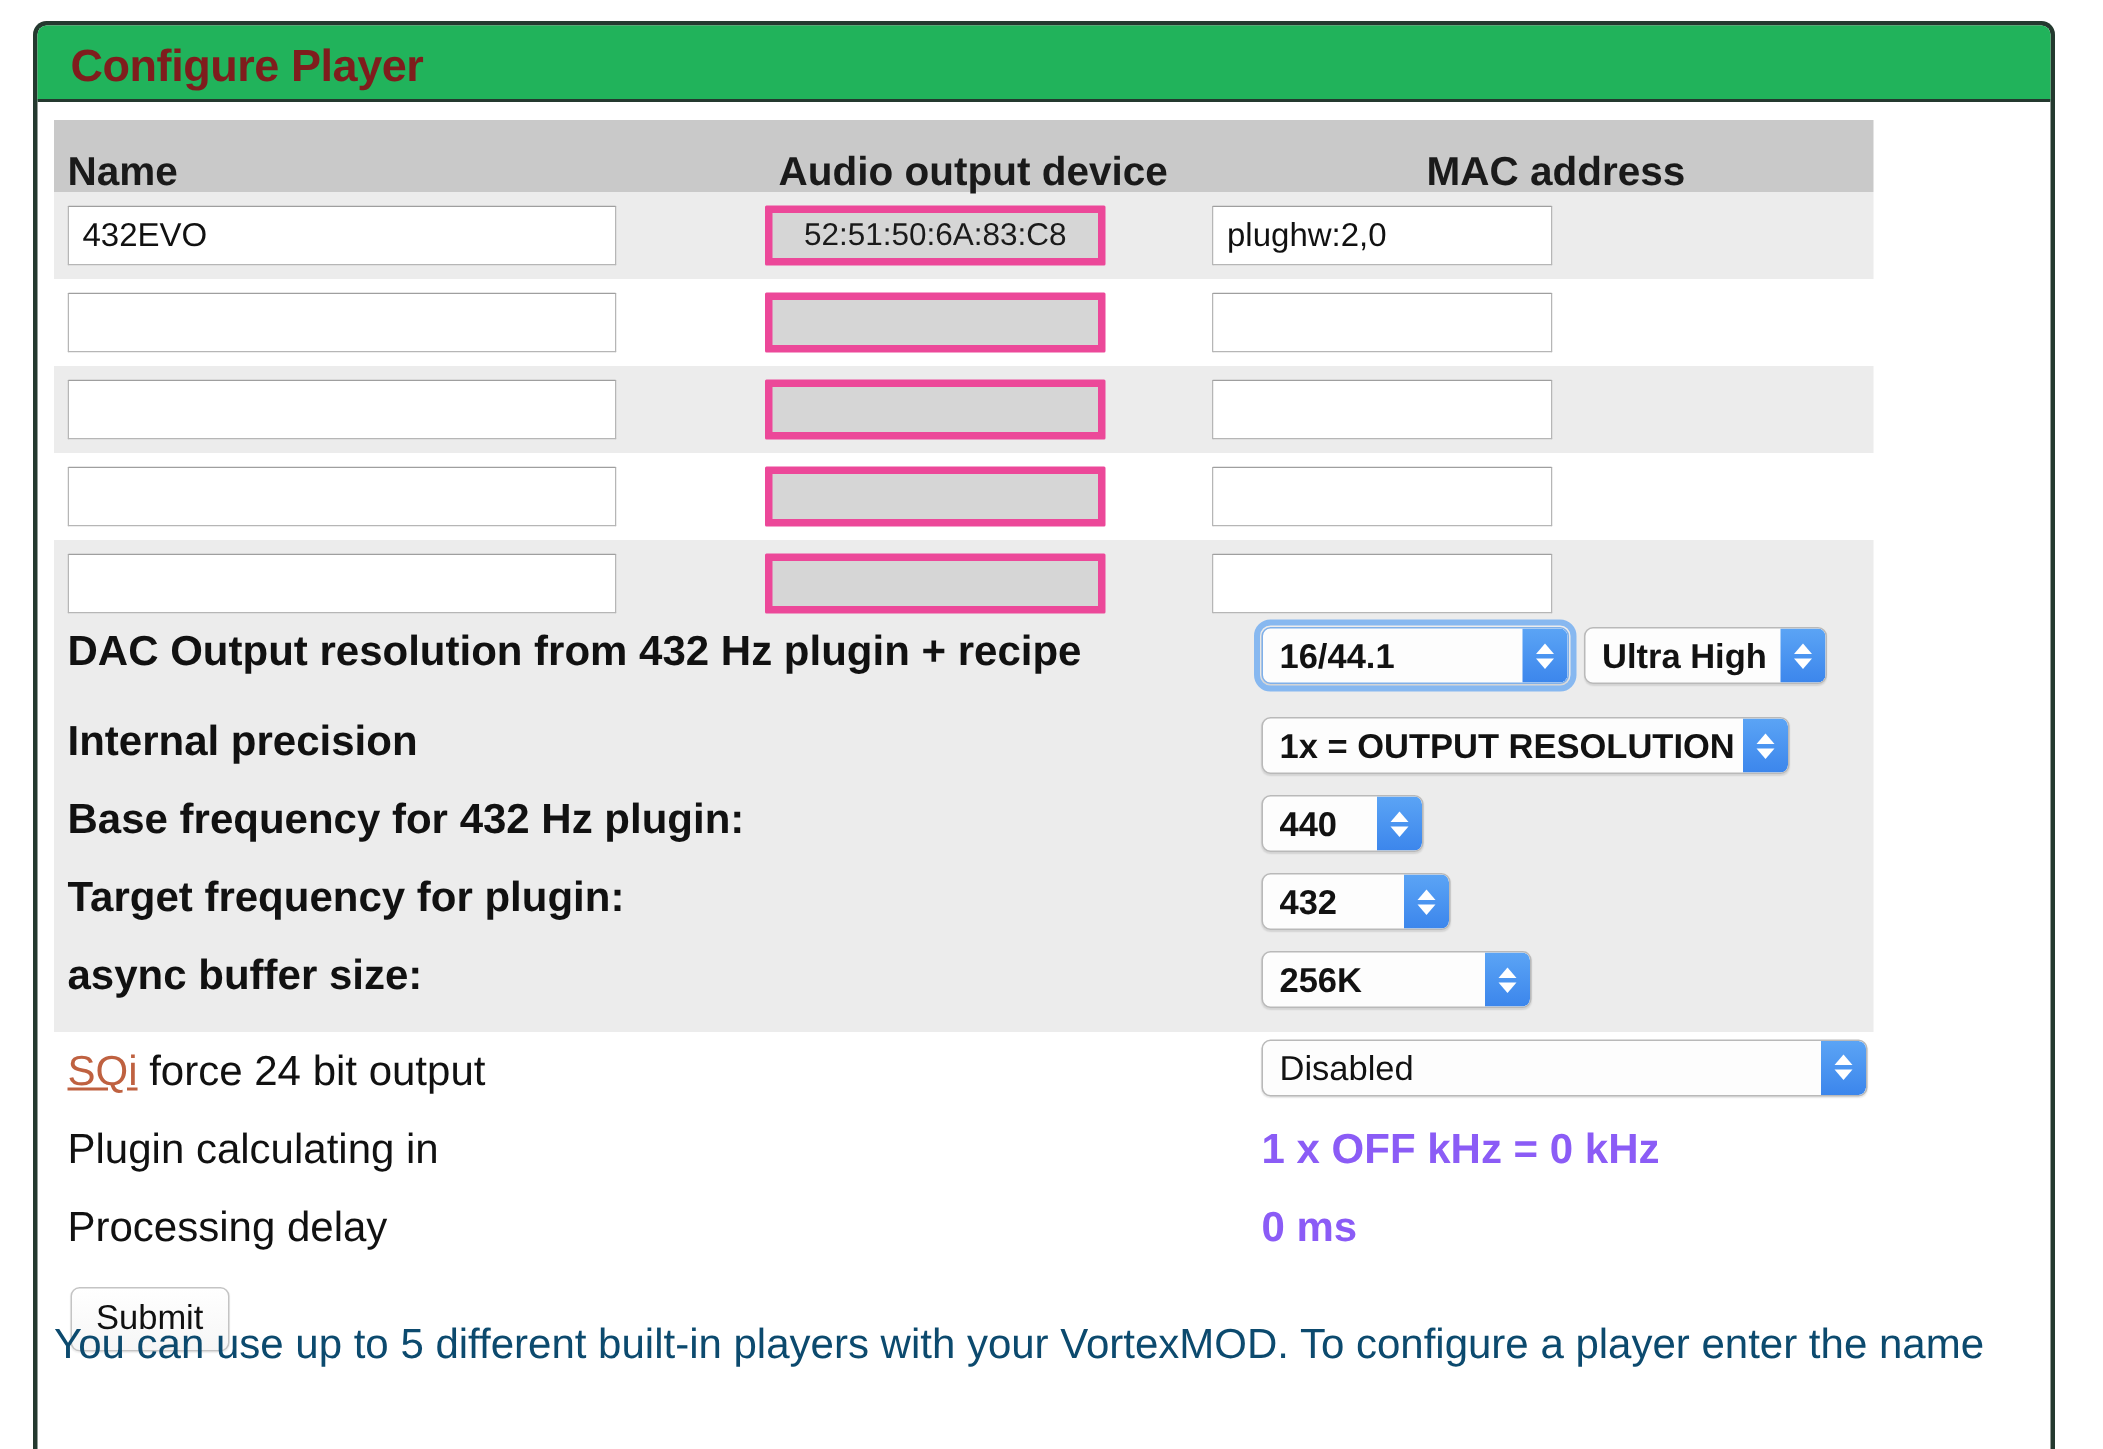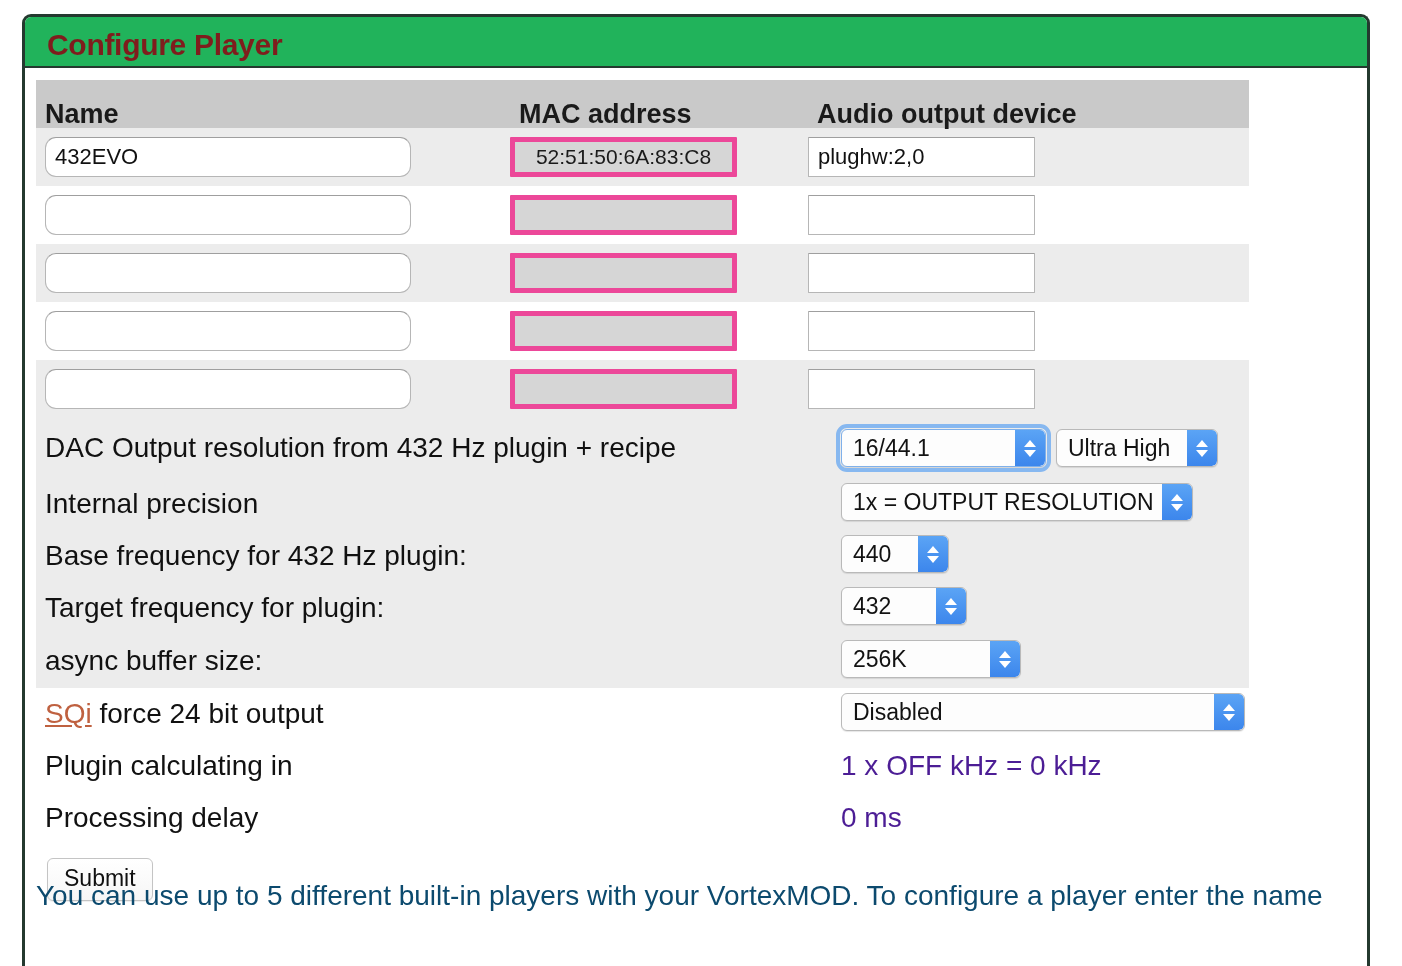--- a/index.html
+++ b/index.html
@@ -88,21 +88,21 @@
 
   input.text-field {
     width: 366px;
     height: 40px;
     box-sizing: border-box;
     font-size: 22px;
     font-family: "Liberation Sans", sans-serif;
     padding: 0 9px;
     border: 1px solid #b6b6b6;
     border-top-color: #9f9f9f;
-    border-radius: 11px;
+    border-radius: 1px;
     background: #ffffff;
     color: #111;
     outline: none;
   }
   input.mac-field {
     width: 227px;
     height: 40px;
     box-sizing: border-box;
     font-size: 21px;
     font-family: "Liberation Sans", sans-serif;
@@ -127,23 +127,23 @@
     outline: none;
   }
 
   
   #settings-block {
     background: #ececec;
     padding: 0;
   }
   .set-row {
     display: flex;
-    align-items: center;
     height: 52px;
     padding-left: 9px;
+    font-weight: bold;
   }
   .set-label {
     font-size: 28px;
     color: #111111;
     white-space: nowrap;
   }
 
   
   .ctrl-col {
     position: absolute;
@@ -156,22 +156,23 @@
     align-items: center;
     height: 52px;
     padding-left: 9px;
     background: #ffffff;
     position: relative;
   }
   .white-row .val {
     position: absolute;
     left: 805px;
     font-size: 28px;
-    color: #4c1d95;
-    white-space: nowrap;
+    color: #8b5cf6;
+    white-space: nowrap;
+    font-weight: bold;
   }
 
   a.sqi-link {
     color: #bf6140;
     text-decoration: underline;
     text-underline-offset: 2px;
   }
 
   
   .mselect {
@@ -267,22 +268,22 @@
 <div id="page-frame">
 
   <div id="title-bar">
     <div id="title-text">Configure Player</div>
   </div>
 
   <div id="table-area">
 
     <div class="thead-row">
       <div class="th th-name">Name</div>
+      <div class="th th-aud">Audio output device</div>
       <div class="th th-mac">MAC address</div>
-      <div class="th th-aud">Audio output device</div>
     </div>
 
     <div class="player-row stripe">
       <div class="cell-name">
         <input class="text-field" type="text" value="432EVO" style="">
       </div>
       <div class="cell-mac">
         <input class="mac-field" type="text" readonly="" value="52:51:50:6A:83:C8" style="">
       </div>
       <div class="cell-aud">

